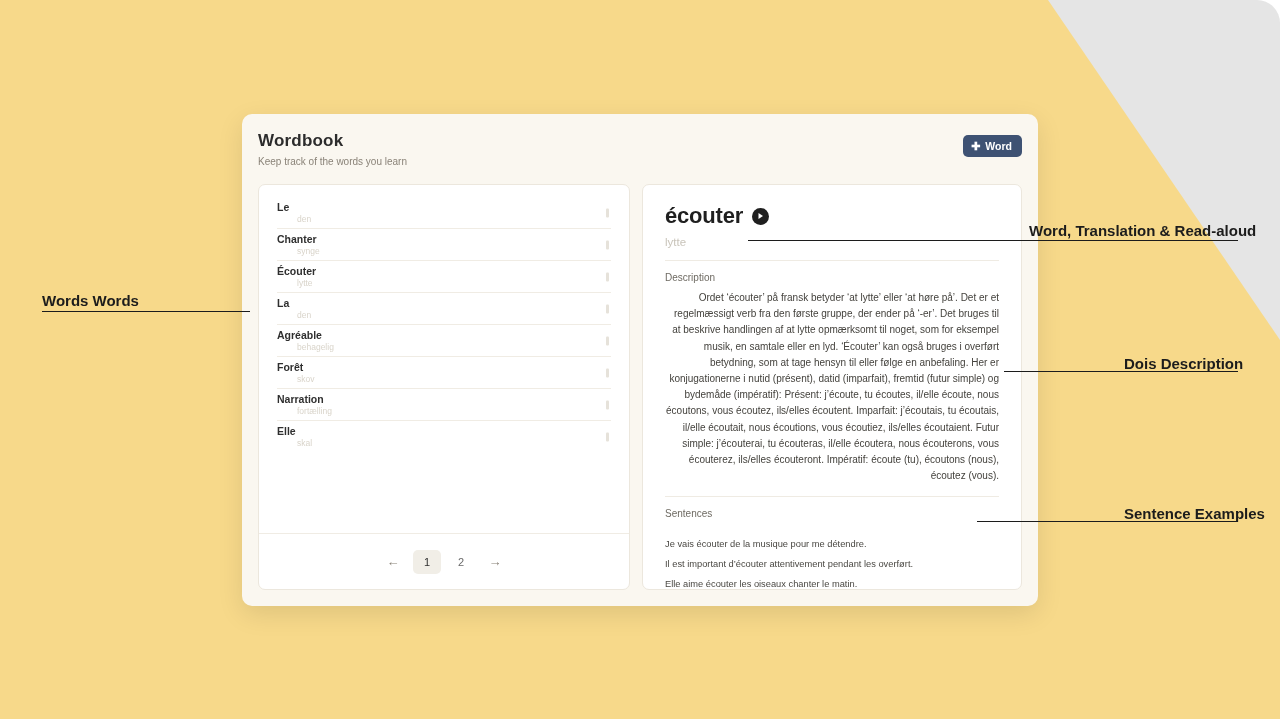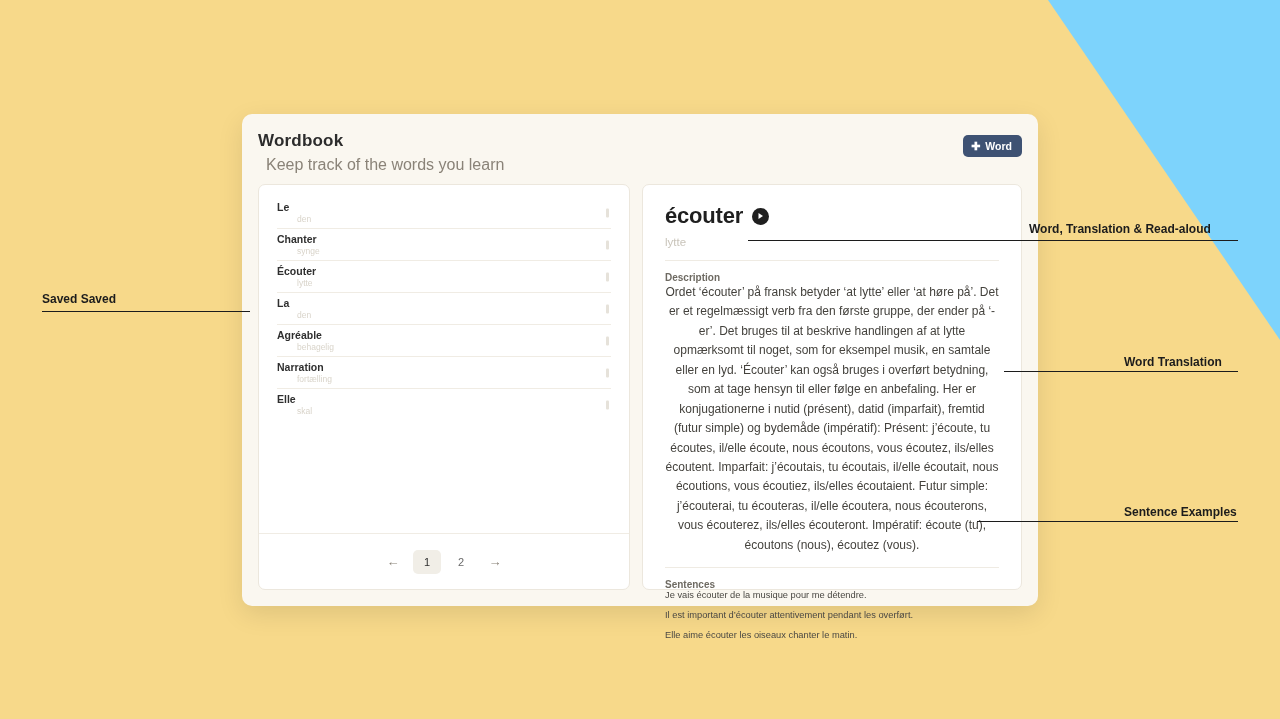--- a/index.html
+++ b/index.html
@@ -5,21 +5,22 @@
   * { box-sizing: border-box; }
   html, body {
     margin: 0; padding: 0;
     width: 1280px; height: 719px;
     overflow: hidden;
     font-family: "Liberation Sans", sans-serif;
   }
   #page {
     position: relative;
     width: 1280px; height: 719px;
-    background: #7dd3fc;
+    background: #e5e5e5;
+    border-radius: 23px;
   }
   
   #backdrop {
     position: absolute; inset: 0;
     background: #f7d98a;
     clip-path: polygon(0 0, 1048px 0, 1280px 340px, 1280px 719px, 0 719px);
   }
 
   
   #window {
@@ -34,21 +35,21 @@
   .win-header {
     position: absolute; left: 0; top: 0; right: 0; height: 60px;
   }
   .win-title {
     position: absolute; left: 16px; top: 17px;
     font-size: 17px; font-weight: bold; color: #2c2c2c;
     letter-spacing: .2px;
   }
   .win-sub {
     position: absolute; left: 16px; top: 42px;
-    font-size: 16px; color: #8a8378; margin-left: 8px;
+    font-size: 10px; color: #8a8378;
   }
   .add-btn {
     position: absolute; right: 16px; top: 21px;
     height: 22px; padding: 0 10px 0 8px;
     background: #3e5273; color: #ffffff;
     border: none; border-radius: 5px;
     font-size: 10.5px; font-weight: bold;
     display: flex; align-items: center; gap: 5px;
     cursor: pointer;
     font-family: "Liberation Sans", sans-serif;
@@ -134,37 +135,38 @@
   }
   .speak-btn svg { display: block; }
   .translation {
     margin-top: 7px;
     font-size: 11.5px; color: #c9c4ba;
   }
   .divider { margin-top: 12px; height: 1px; background: #efebe3; }
 
   .section-label {
     margin-top: 11px;
-    font-size: 10px; color: #6e6a62; font-weight: bold;
+    font-size: 10px; color: #6e6a62; font-weight: normal;
   }
   .description {
-    font-size: 12px; line-height: 1.62; color: #44423d;
-    text-align: center;
-  }
-  .sentences { margin-top: 0; }
+    margin-top: 7px;
+    font-size: 10px; line-height: 1.62; color: #44423d;
+    text-align: right;
+  }
+  .sentences { margin-top: 20px; }
   .sentence {
     font-size: 9.3px; color: #4a4843;
     margin-bottom: 10px;
   }
   .sentence:last-child { margin-bottom: 0; }
 
   
   .anno-label {
     position: absolute;
-    font-size: 12px; font-weight: bold; color: #1c1c1c;
+    font-size: 15px; font-weight: bold; color: #1c1c1c;
     white-space: nowrap;
   }
   .anno-line {
     position: absolute;
     height: 1px; background: #1c1c1c;
   }
 </style>
 </head>
 <body>
 
@@ -219,20 +221,27 @@
         </div>
 
         <div class="word-row">
           <div class="word-text">
             <div class="word-main">Agréable</div>
             <div class="word-trans">behagelig</div>
           </div>
           <div class="row-handle"></div>
         </div>
 
+        <div class="word-row">
+          <div class="word-text">
+            <div class="word-main">Forêt</div>
+            <div class="word-trans">skov</div>
+          </div>
+          <div class="row-handle"></div>
+        </div>
 
         <div class="word-row">
           <div class="word-text">
             <div class="word-main">Narration</div>
             <div class="word-trans">fortælling</div>
           </div>
           <div class="row-handle"></div>
         </div>
 
         <div class="word-row">
@@ -275,24 +284,24 @@
         <div class="sentences">
           <div class="sentence">Je vais écouter de la musique pour me détendre.</div>
           <div class="sentence">Il est important d’écouter attentivement pendant les overført.</div>
           <div class="sentence">Elle aime écouter les oiseaux chanter le matin.</div>
         </div>
       </div>
     </div>
 
   </div>
 
-  <div class="anno-label" style="left:42px; top:292px;">Saved Saved</div>
+  <div class="anno-label" style="left:42px; top:292px;">Words Words</div>
   <div class="anno-line" style="left:42px; top:311px; width:208px;"></div>
 
   <div class="anno-label" style="left:1029px; top:222px;">Word, Translation &amp; Read-aloud</div>
   <div class="anno-line" style="left:748px; top:240px; width:490px;"></div>
 
-  <div class="anno-label" style="left:1124px; top:355px;">Word Translation</div>
+  <div class="anno-label" style="left:1124px; top:355px;">Dois Description</div>
   <div class="anno-line" style="left:1004px; top:371px; width:234px;"></div>
 
   <div class="anno-label" style="left:1080px; top:505px;margin-left:44px;">Sentence Examples</div>
   <div class="anno-line" style="left:977px; top:521px; width:261px;"></div>
 </div>
 
 </body></html>

